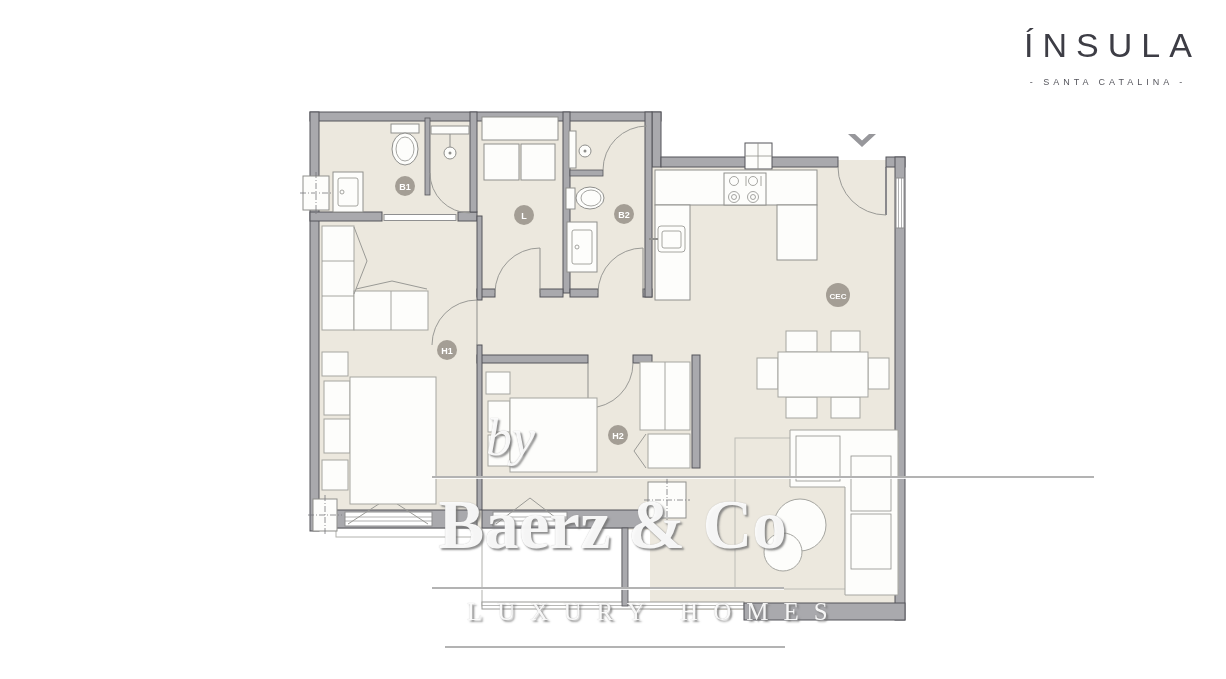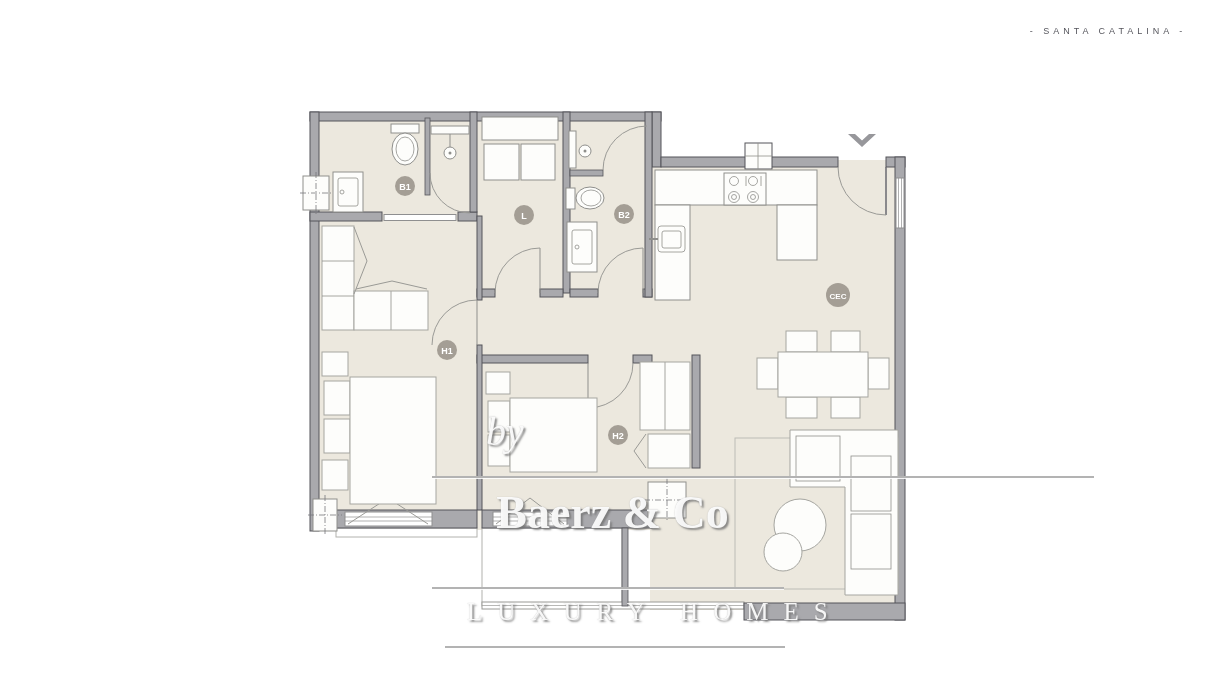--- a/index.html
+++ b/index.html
@@ -3,30 +3,30 @@
 <meta charset="utf-8">
 <style>
   html,body{margin:0;padding:0;}
   body{
     width:1226px;height:679px;position:relative;overflow:hidden;
     background:#ffffff;font-family:"Liberation Sans",sans-serif;
   }
   
   .logo{position:absolute;top:26px;left:1008px;width:200px;text-align:center;color:#3d3d45;}
   .logo .name{font-size:34px;font-weight:400;letter-spacing:9px;text-indent:9px;color:#3d3d45;}
-  .logo .tagline{margin-top:0;font-size:9px;letter-spacing:4px;color:#55555c;}
+  .logo .tagline{margin-top:12px;font-size:9px;letter-spacing:4px;color:#55555c;}
   
   .plan{position:absolute;left:300px;top:100px;width:620px;height:540px;}
   
   .wm{position:absolute;z-index:5;pointer-events:none;color:rgba(255,255,255,0.92);
       font-family:"Liberation Serif",serif;
       text-shadow:2px 2px 2px rgba(115,115,115,0.8),0 0 1px rgba(130,130,130,0.55);}
   .wm-line{position:absolute;z-index:5;height:2px;background:#b3b3b3;box-shadow:0 1px 0 rgba(255,255,255,0.85);}
-  .wm-by{left:486px;top:408px;font-size:40px;font-style:italic;}
-  .wm-brand{left:425px;top:486px;width:375px;text-align:center;font-size:46px;font-weight:bold;white-space:nowrap;}
+  .wm-by{left:486px;top:408px;font-size:52px;font-style:italic;}
+  .wm-brand{left:425px;top:486px;width:375px;text-align:center;font-size:69px;font-weight:bold;white-space:nowrap;}
   .wm-tagline{left:452px;top:598px;width:365px;text-align:center;font-size:25px;letter-spacing:15px;text-indent:15px;white-space:nowrap;}
   .lineA{left:432px;top:476px;width:662px;}
   .lineB{left:432px;top:587px;width:352px;}
   .lineC{left:445px;top:646px;width:340px;}
   
   .floor{fill:#ece8de;stroke:none;}
   .wall{fill:#a9a9ad;stroke:#55555a;stroke-width:1;}
   .thinwall{fill:#a9a9ad;stroke:#55555a;stroke-width:0.8;}
   .fix{fill:#fdfdfb;stroke:#8f8f8c;stroke-width:1;}
   .furn{fill:#fdfdfb;stroke:#a5a5a0;stroke-width:1;}
@@ -34,20 +34,21 @@
   .glass{fill:#ffffff;stroke:#8f8f90;stroke-width:1;}
   .mark{fill:none;stroke:#8f8f8c;stroke-width:0.8;}
   .dash{fill:none;stroke:#77777c;stroke-width:0.8;stroke-dasharray:6 2 1 2;}
   .badge{fill:#a49e95;}
   .badge-txt{fill:#ffffff;font-family:"Liberation Sans",sans-serif;font-weight:bold;font-size:9px;text-anchor:middle;}
 </style>
 </head>
 <body>
 
 <div class="logo">
+  <div class="name">ÍNSULA</div>
   <div class="tagline">- SANTA CATALINA -</div>
 </div>
 
 <svg class="plan" viewBox="0 0 620 540">
 
   <g>
     <rect class="floor" x="14" y="12" width="338" height="108"></rect>
     <rect class="floor" x="14" y="118" width="168" height="312"></rect>
     <rect class="floor" x="175" y="16" width="90" height="178"></rect>
     <rect class="floor" x="267" y="16" width="85" height="178"></rect>

